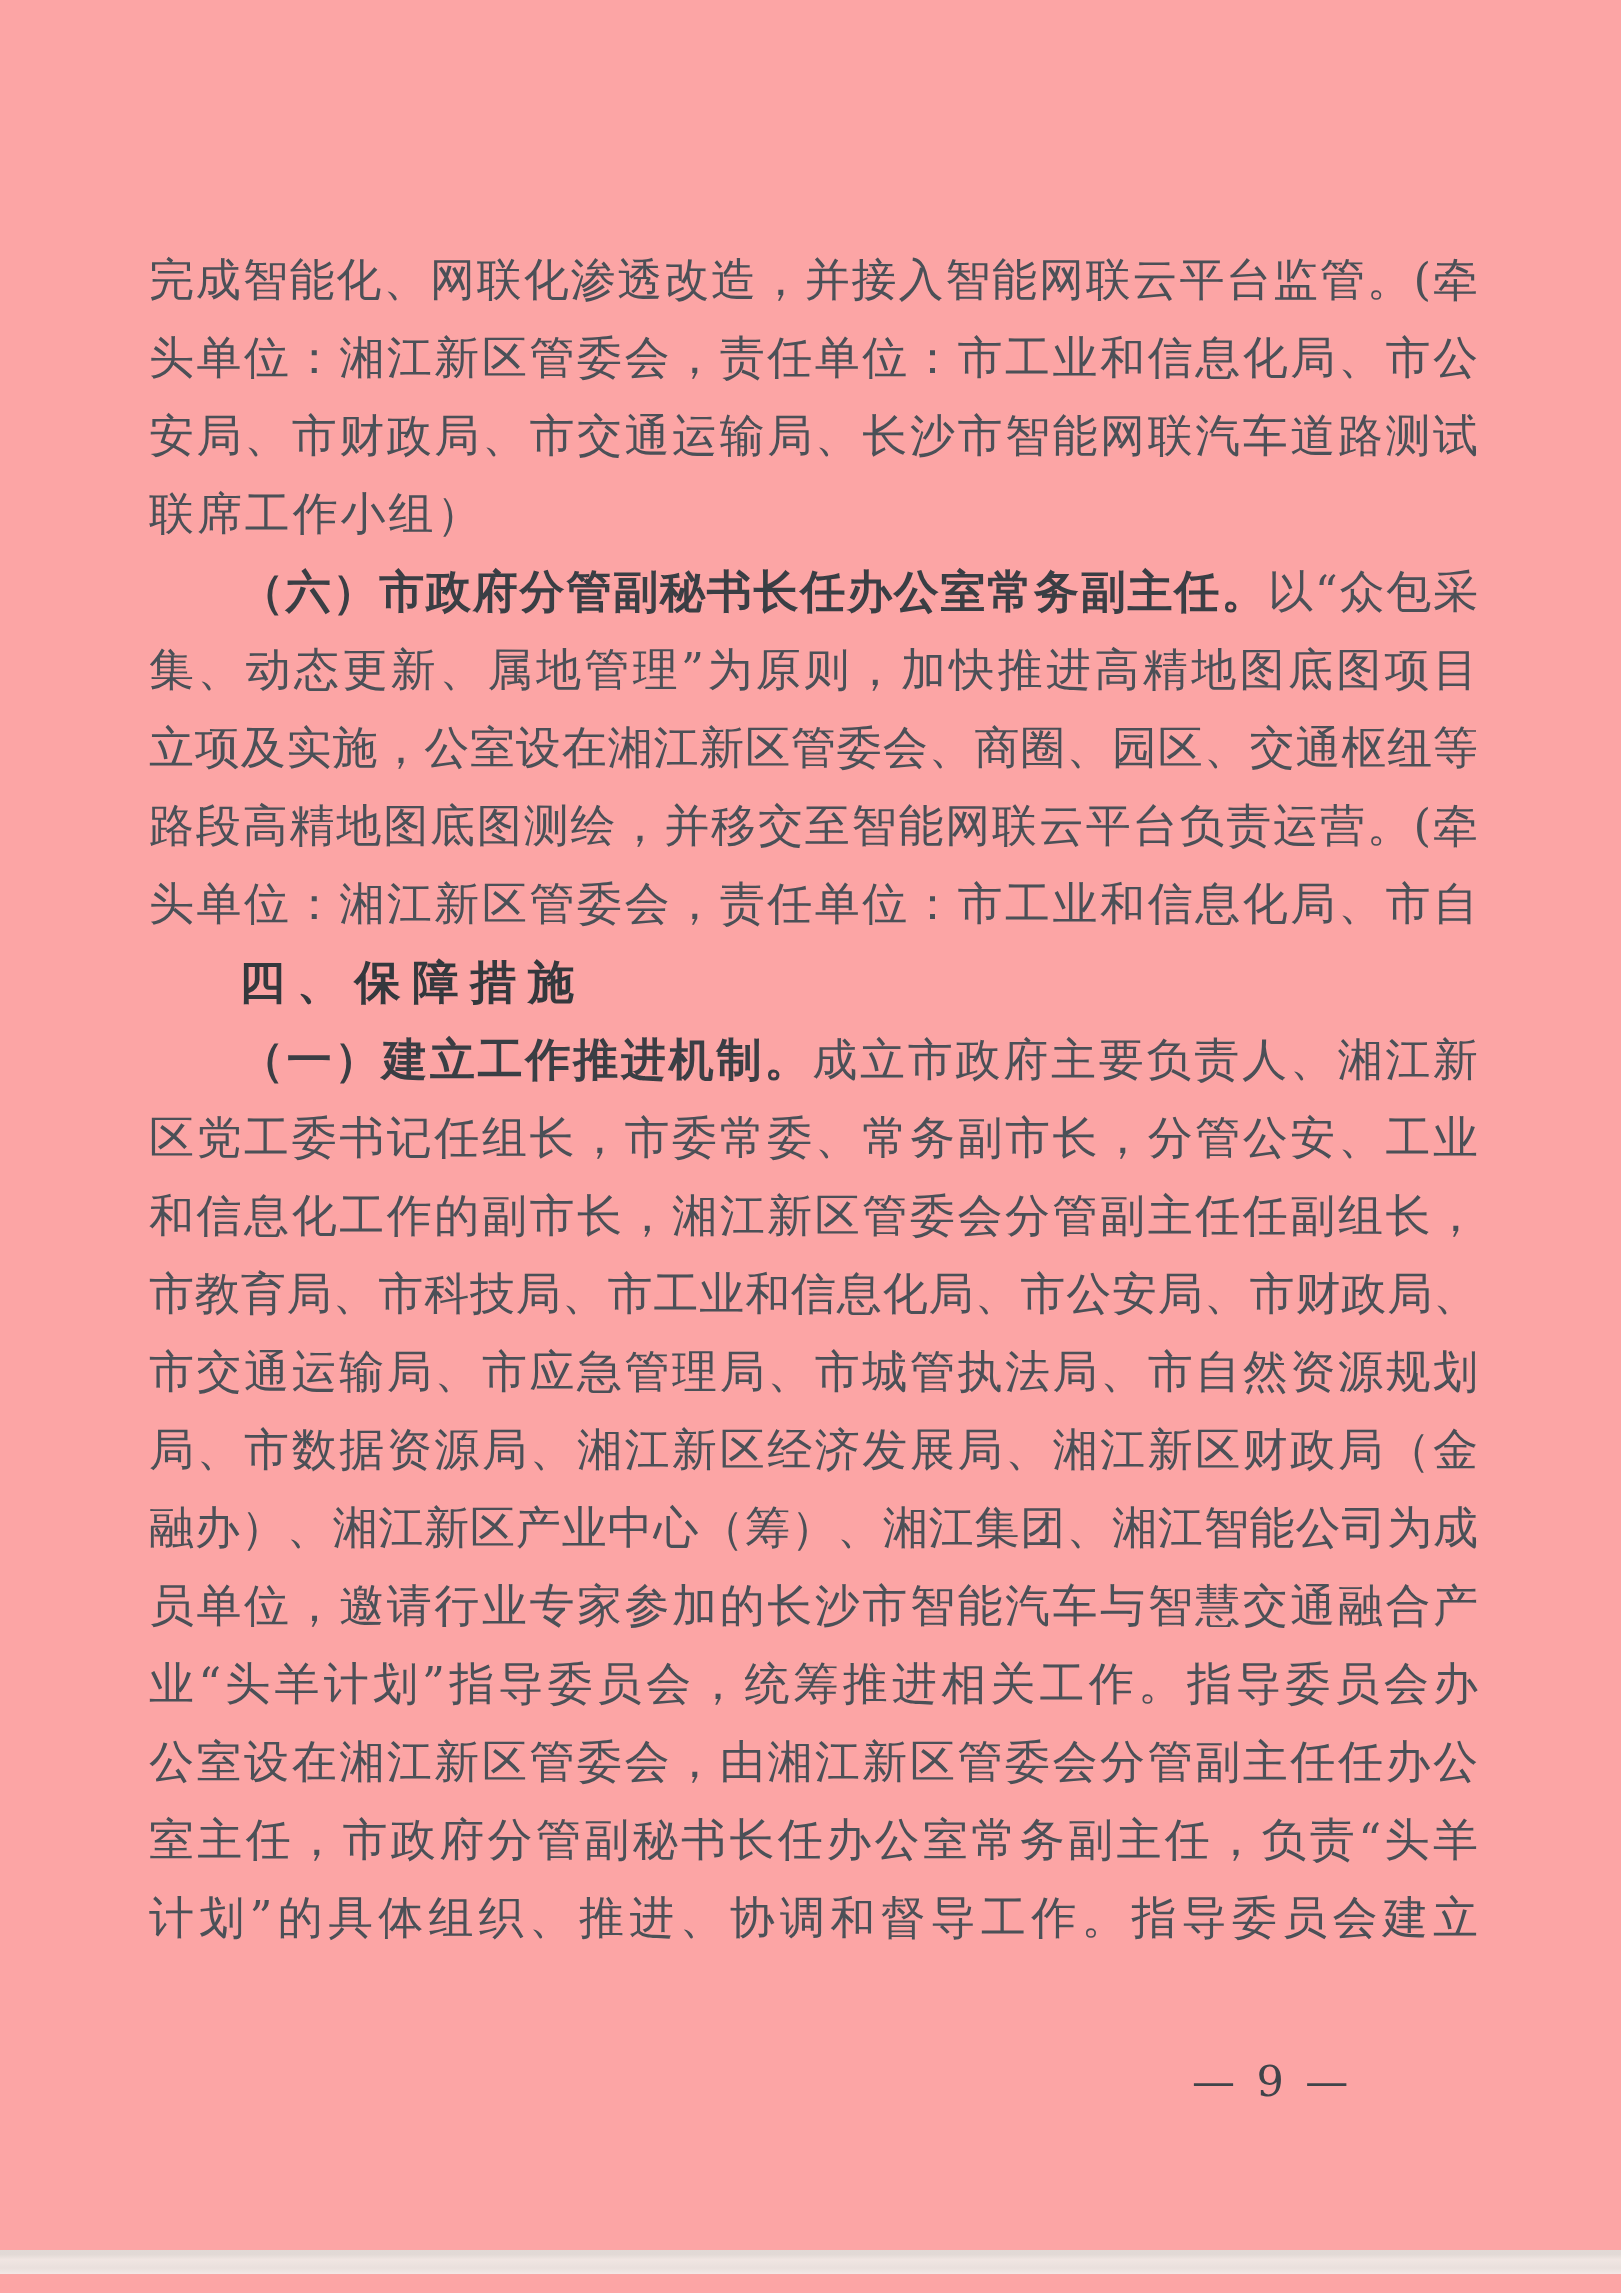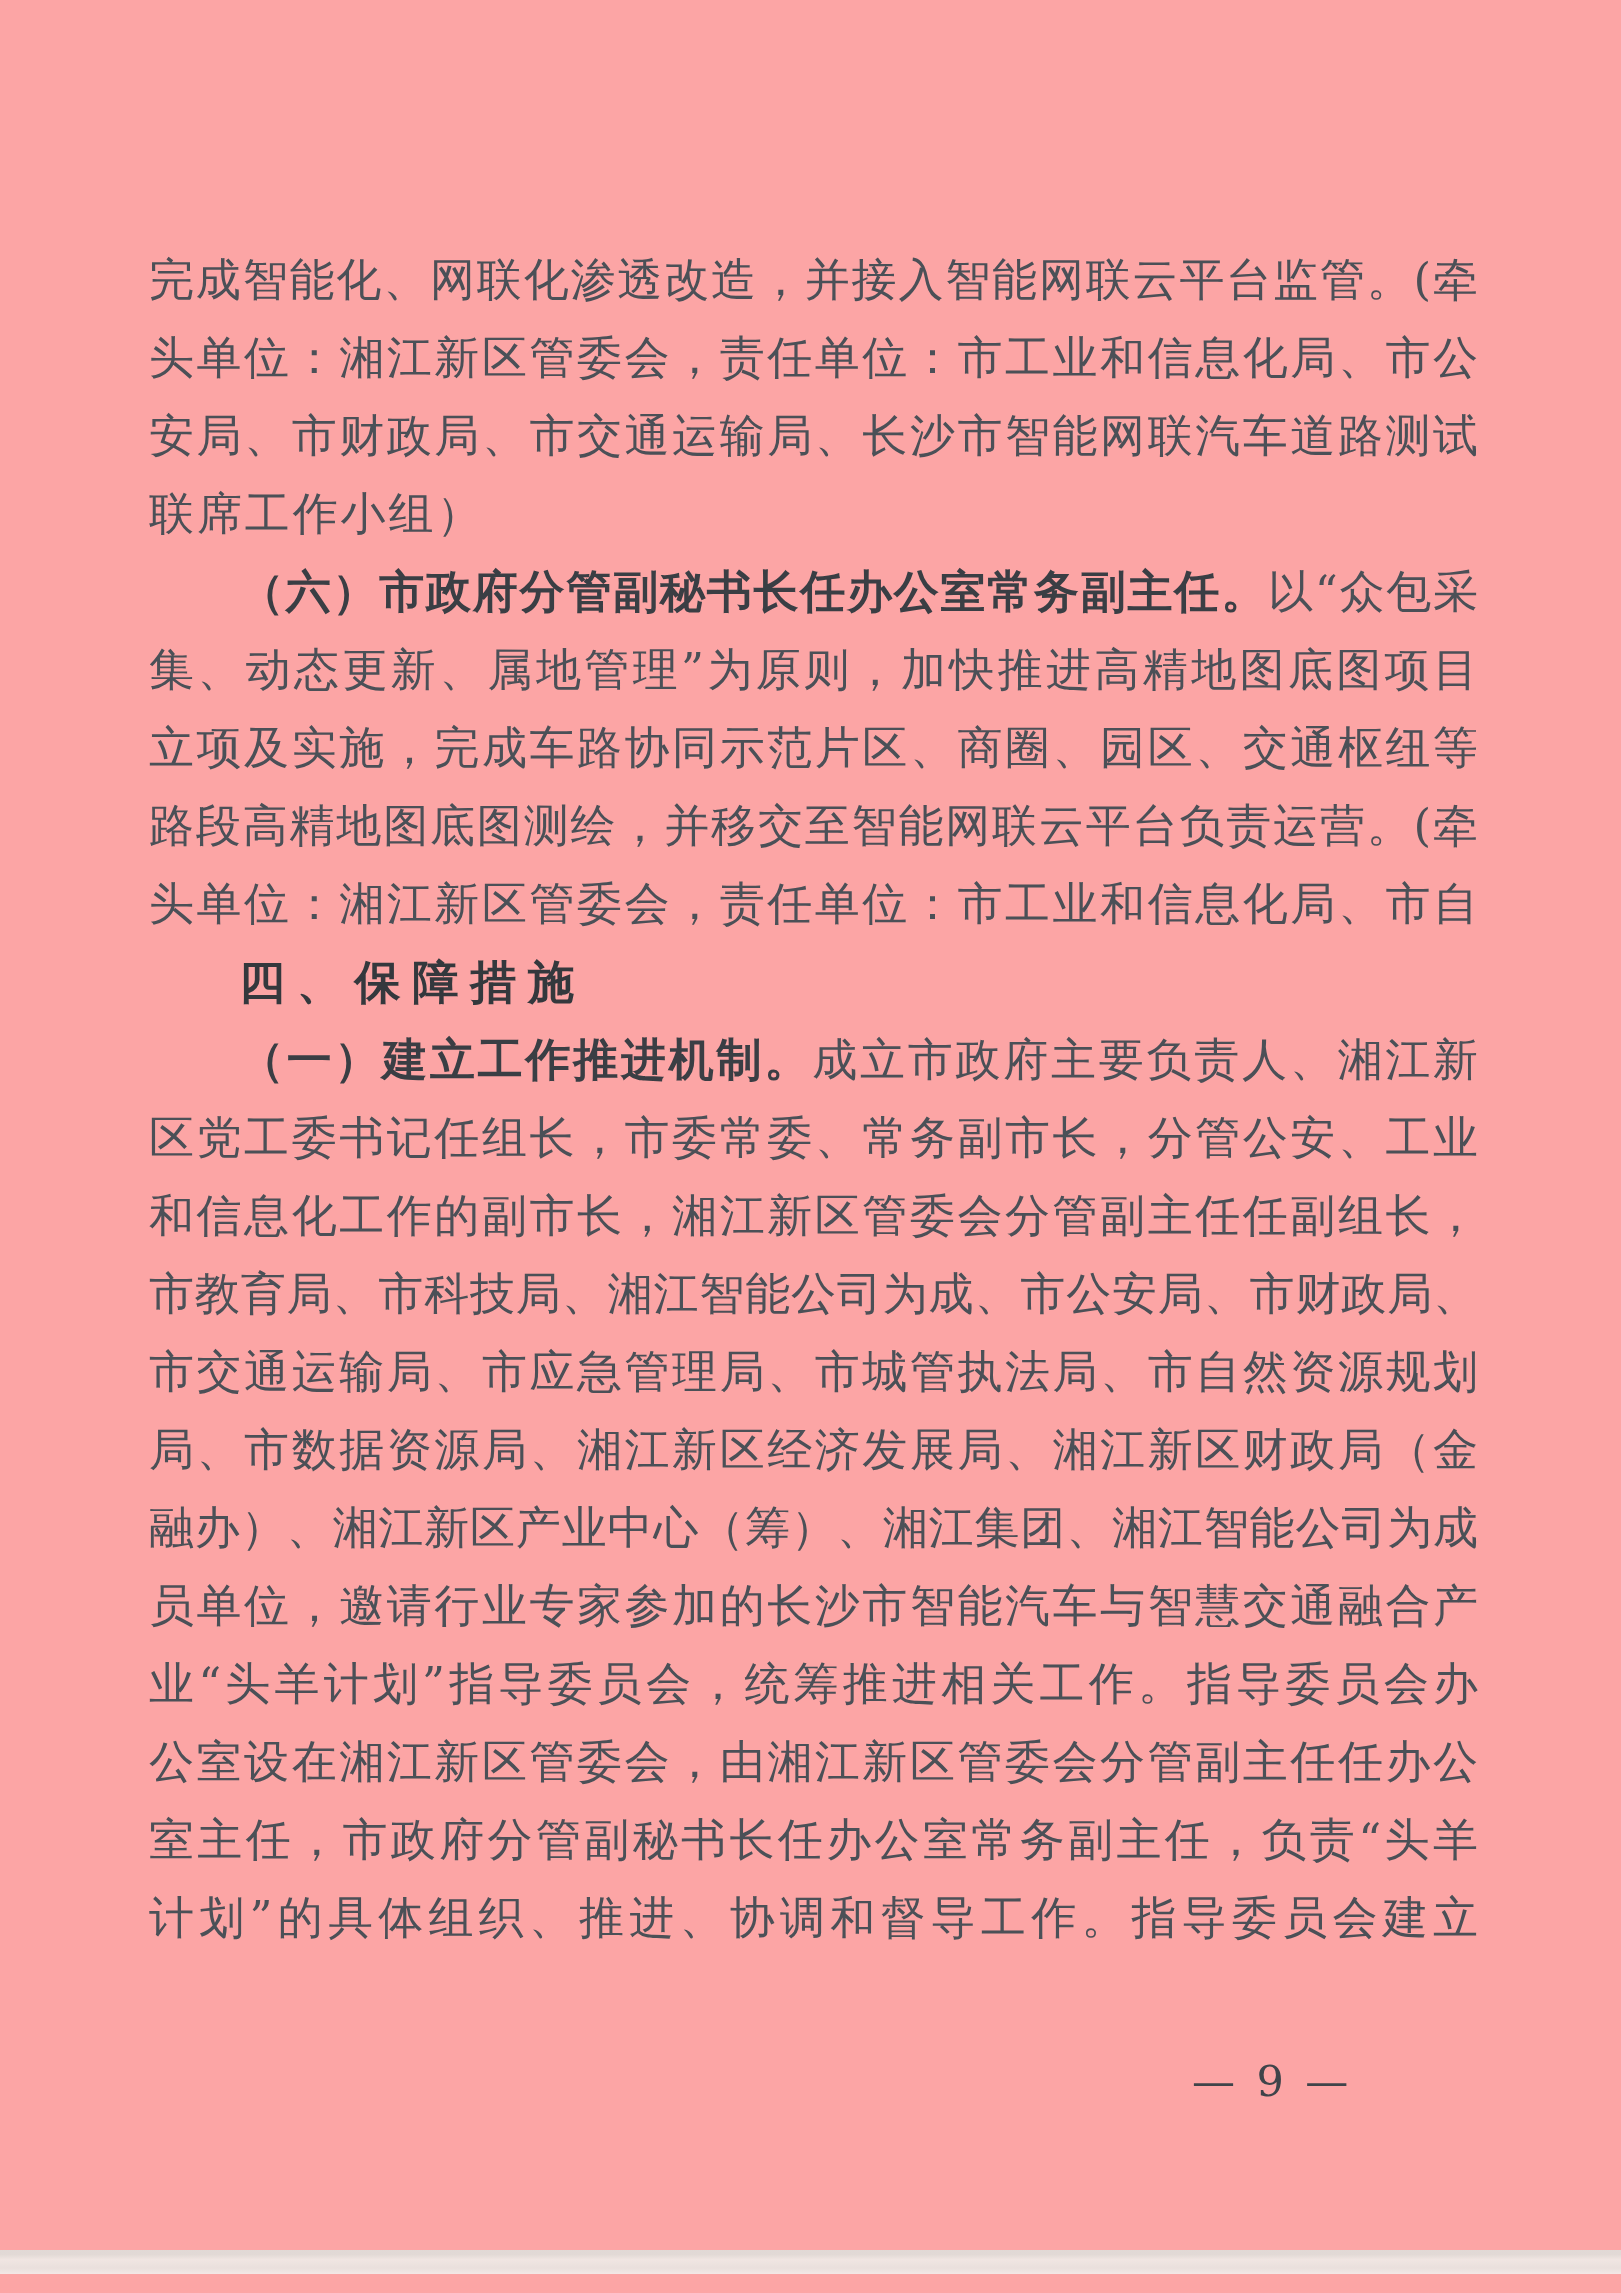--- a/index.html
+++ b/index.html
@@ -66,28 +66,28 @@
 <body>
 
 <div class="page">
   <div class="text-block">
       <div class="line body justify"><span class="lead"></span><span>完成智能化、网联化渗透改造，并接入智能网联云平台监管。(牵</span></div>
       <div class="line body justify"><span class="lead"></span><span>头单位：湘江新区管委会，责任单位：市工业和信息化局、市公</span></div>
       <div class="line body justify"><span class="lead"></span><span>安局、市财政局、市交通运输局、长沙市智能网联汽车道路测试</span></div>
       <div class="line body"><span class="lead"></span><span>联席工作小组）</span></div>
       <div class="line body indent justify"><span class="lead">（六）市政府分管副秘书长任办公室常务副主任。</span><span>以“众包采</span></div>
       <div class="line body justify"><span class="lead"></span><span>集、动态更新、属地管理”为原则，加快推进高精地图底图项目</span></div>
-      <div class="line body justify"><span class="lead"></span><span>立项及实施，完成车路协同示范片区、商圈、园区、交通枢纽等</span></div>
+      <div class="line body justify"><span class="lead"></span><span>立项及实施，公室设在湘江新区管委会、商圈、园区、交通枢纽等</span></div>
       <div class="line body justify"><span class="lead"></span><span>路段高精地图底图测绘，并移交至智能网联云平台负责运营。(牵</span></div>
       <div class="line body justify"><span class="lead"></span><span>头单位：湘江新区管委会，责任单位：市工业和信息化局、市自</span></div>
       <div class="line heading indent"><span class="lead"></span><span>四、保障措施</span></div>
       <div class="line body indent justify"><span class="lead">（一）建立工作推进机制。</span><span>成立市政府主要负责人、湘江新</span></div>
       <div class="line body justify"><span class="lead"></span><span>区党工委书记任组长，市委常委、常务副市长，分管公安、工业</span></div>
       <div class="line body justify"><span class="lead"></span><span>和信息化工作的副市长，湘江新区管委会分管副主任任副组长，</span></div>
-      <div class="line body justify"><span class="lead"></span><span>市教育局、市科技局、湘江智能公司为成、市公安局、市财政局、</span></div>
+      <div class="line body justify"><span class="lead"></span><span>市教育局、市科技局、市工业和信息化局、市公安局、市财政局、</span></div>
       <div class="line body justify"><span class="lead"></span><span>市交通运输局、市应急管理局、市城管执法局、市自然资源规划</span></div>
       <div class="line body justify"><span class="lead"></span><span>局、市数据资源局、湘江新区经济发展局、湘江新区财政局（金</span></div>
       <div class="line body justify"><span class="lead"></span><span>融办）、湘江新区产业中心（筹）、湘江集团、湘江智能公司为成</span></div>
       <div class="line body justify"><span class="lead"></span><span>员单位，邀请行业专家参加的长沙市智能汽车与智慧交通融合产</span></div>
       <div class="line body justify"><span class="lead"></span><span>业“头羊计划”指导委员会，统筹推进相关工作。指导委员会办</span></div>
       <div class="line body justify"><span class="lead"></span><span>公室设在湘江新区管委会，由湘江新区管委会分管副主任任办公</span></div>
       <div class="line body justify"><span class="lead"></span><span>室主任，市政府分管副秘书长任办公室常务副主任，负责“头羊</span></div>
       <div class="line body justify"><span class="lead"></span><span>计划”的具体组织、推进、协调和督导工作。指导委员会建立</span></div>
     </div>
   <div class="page-number">— 9 —</div>

